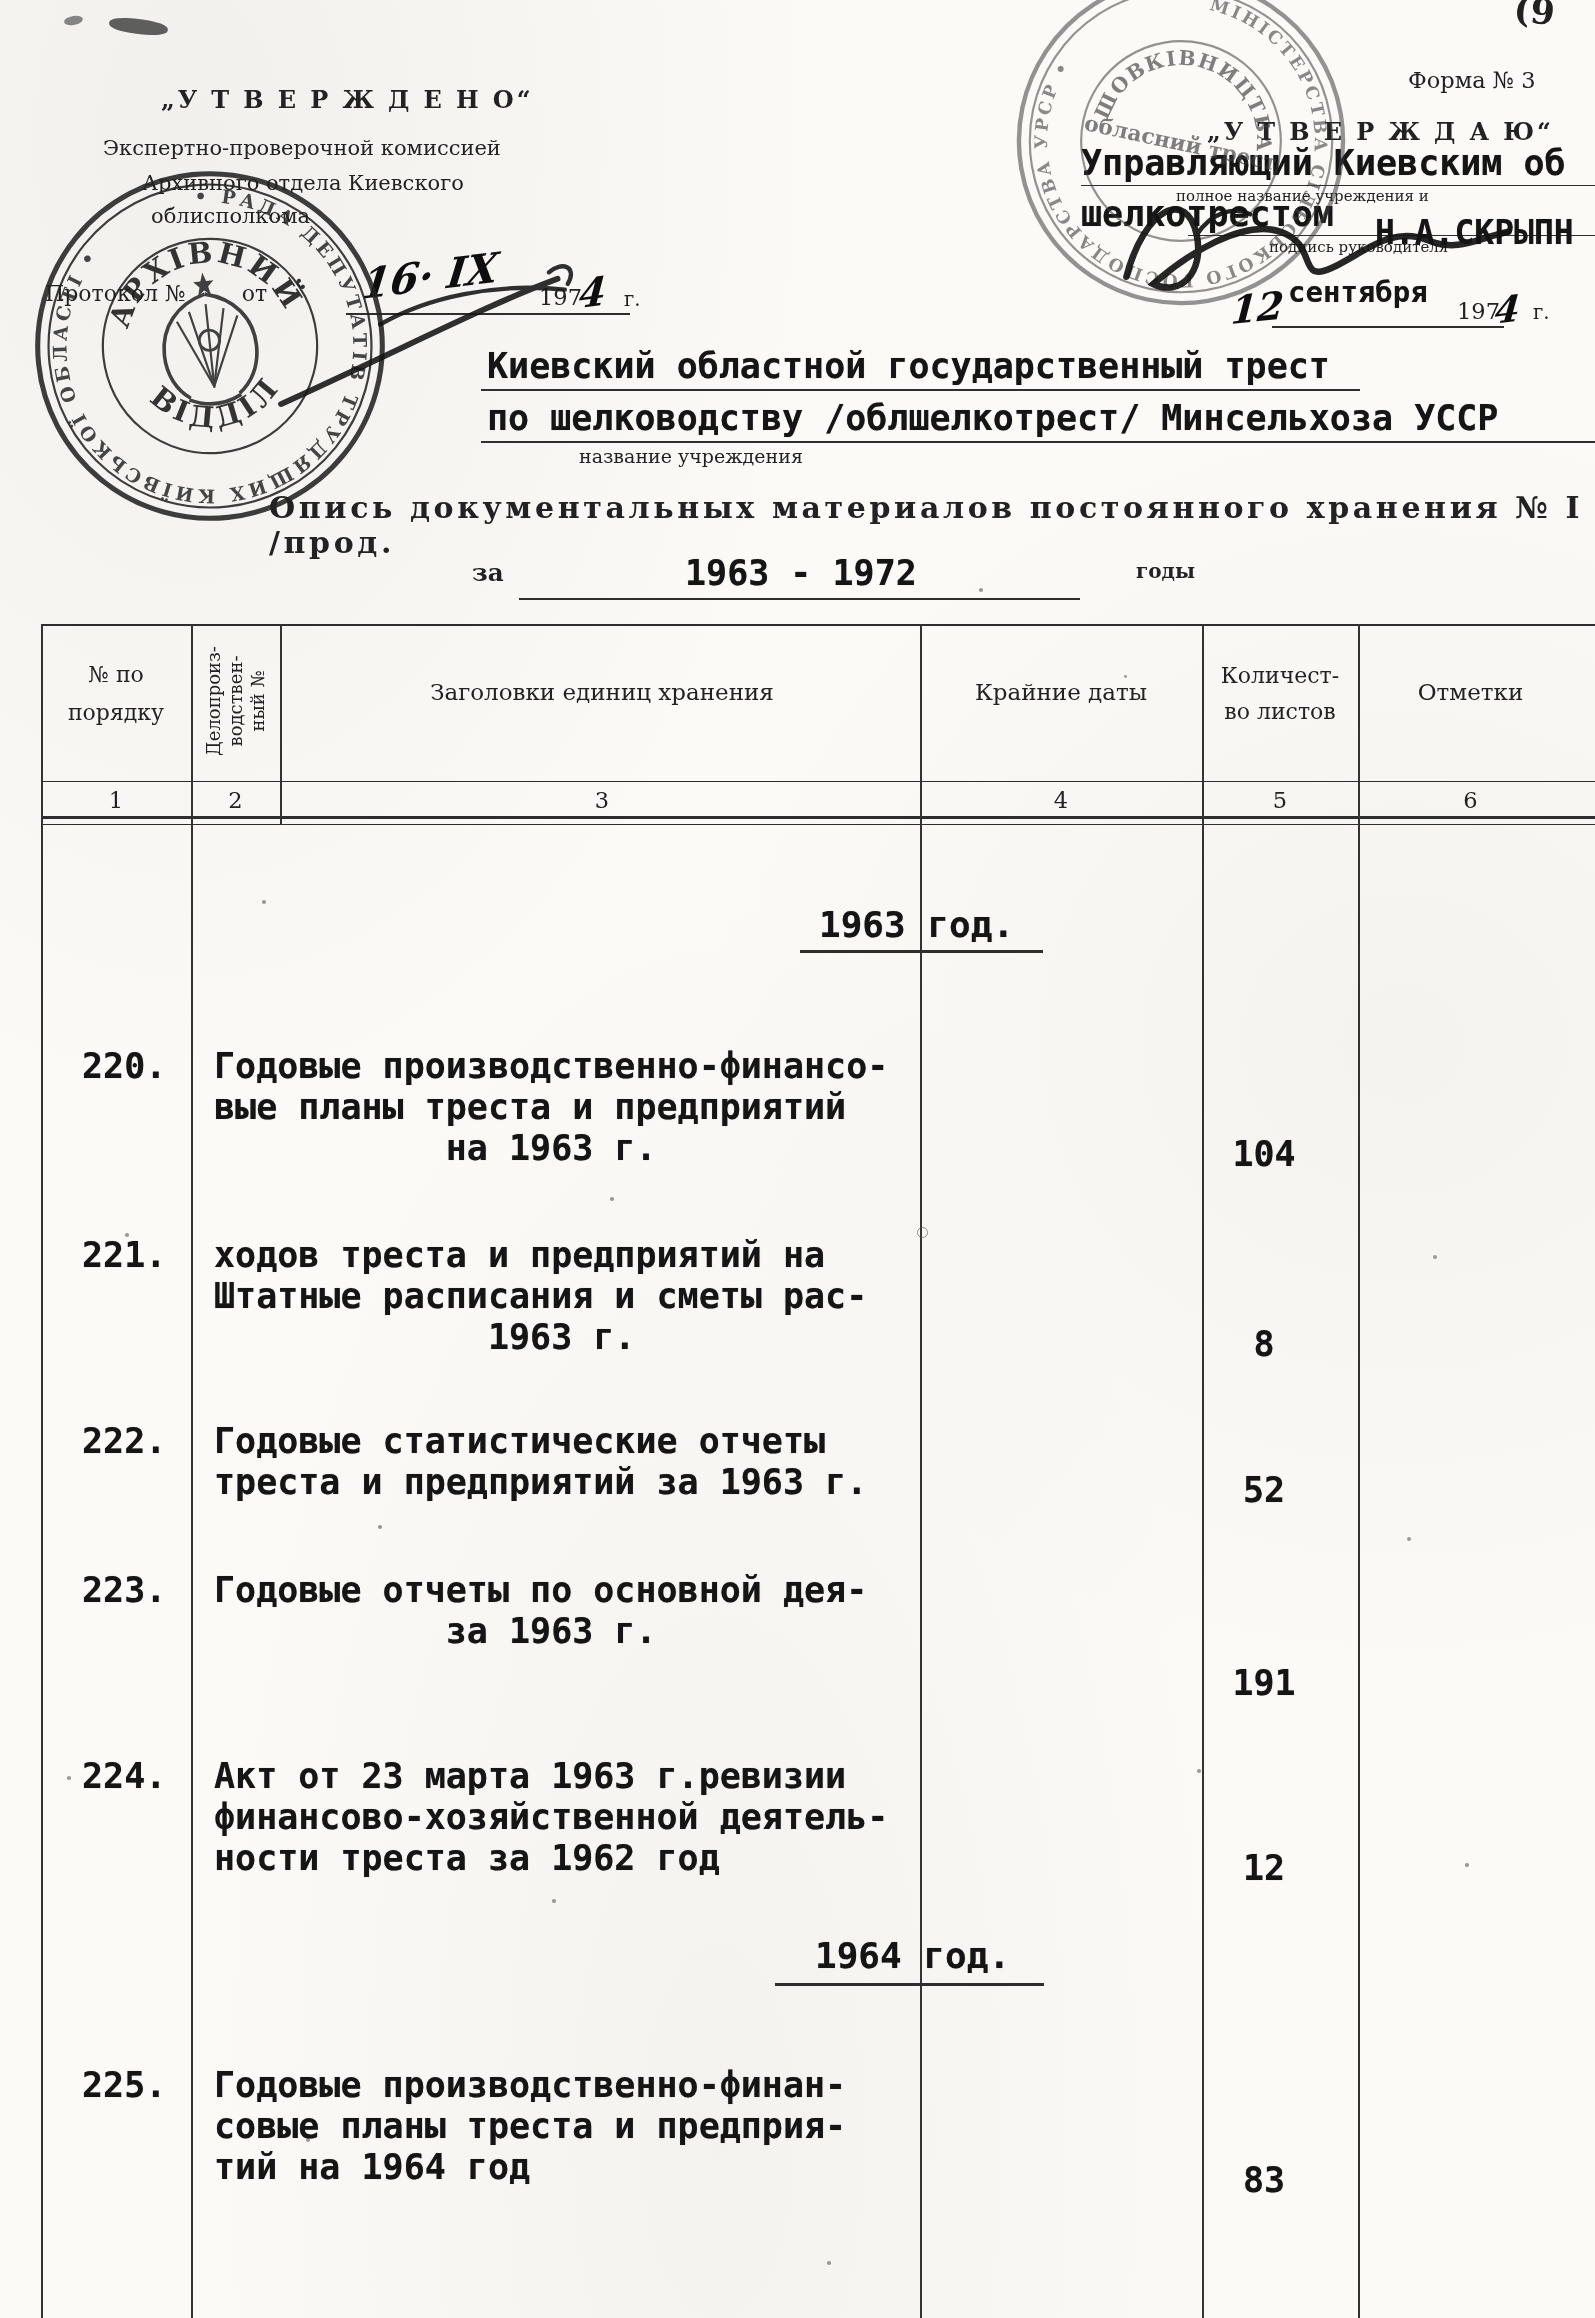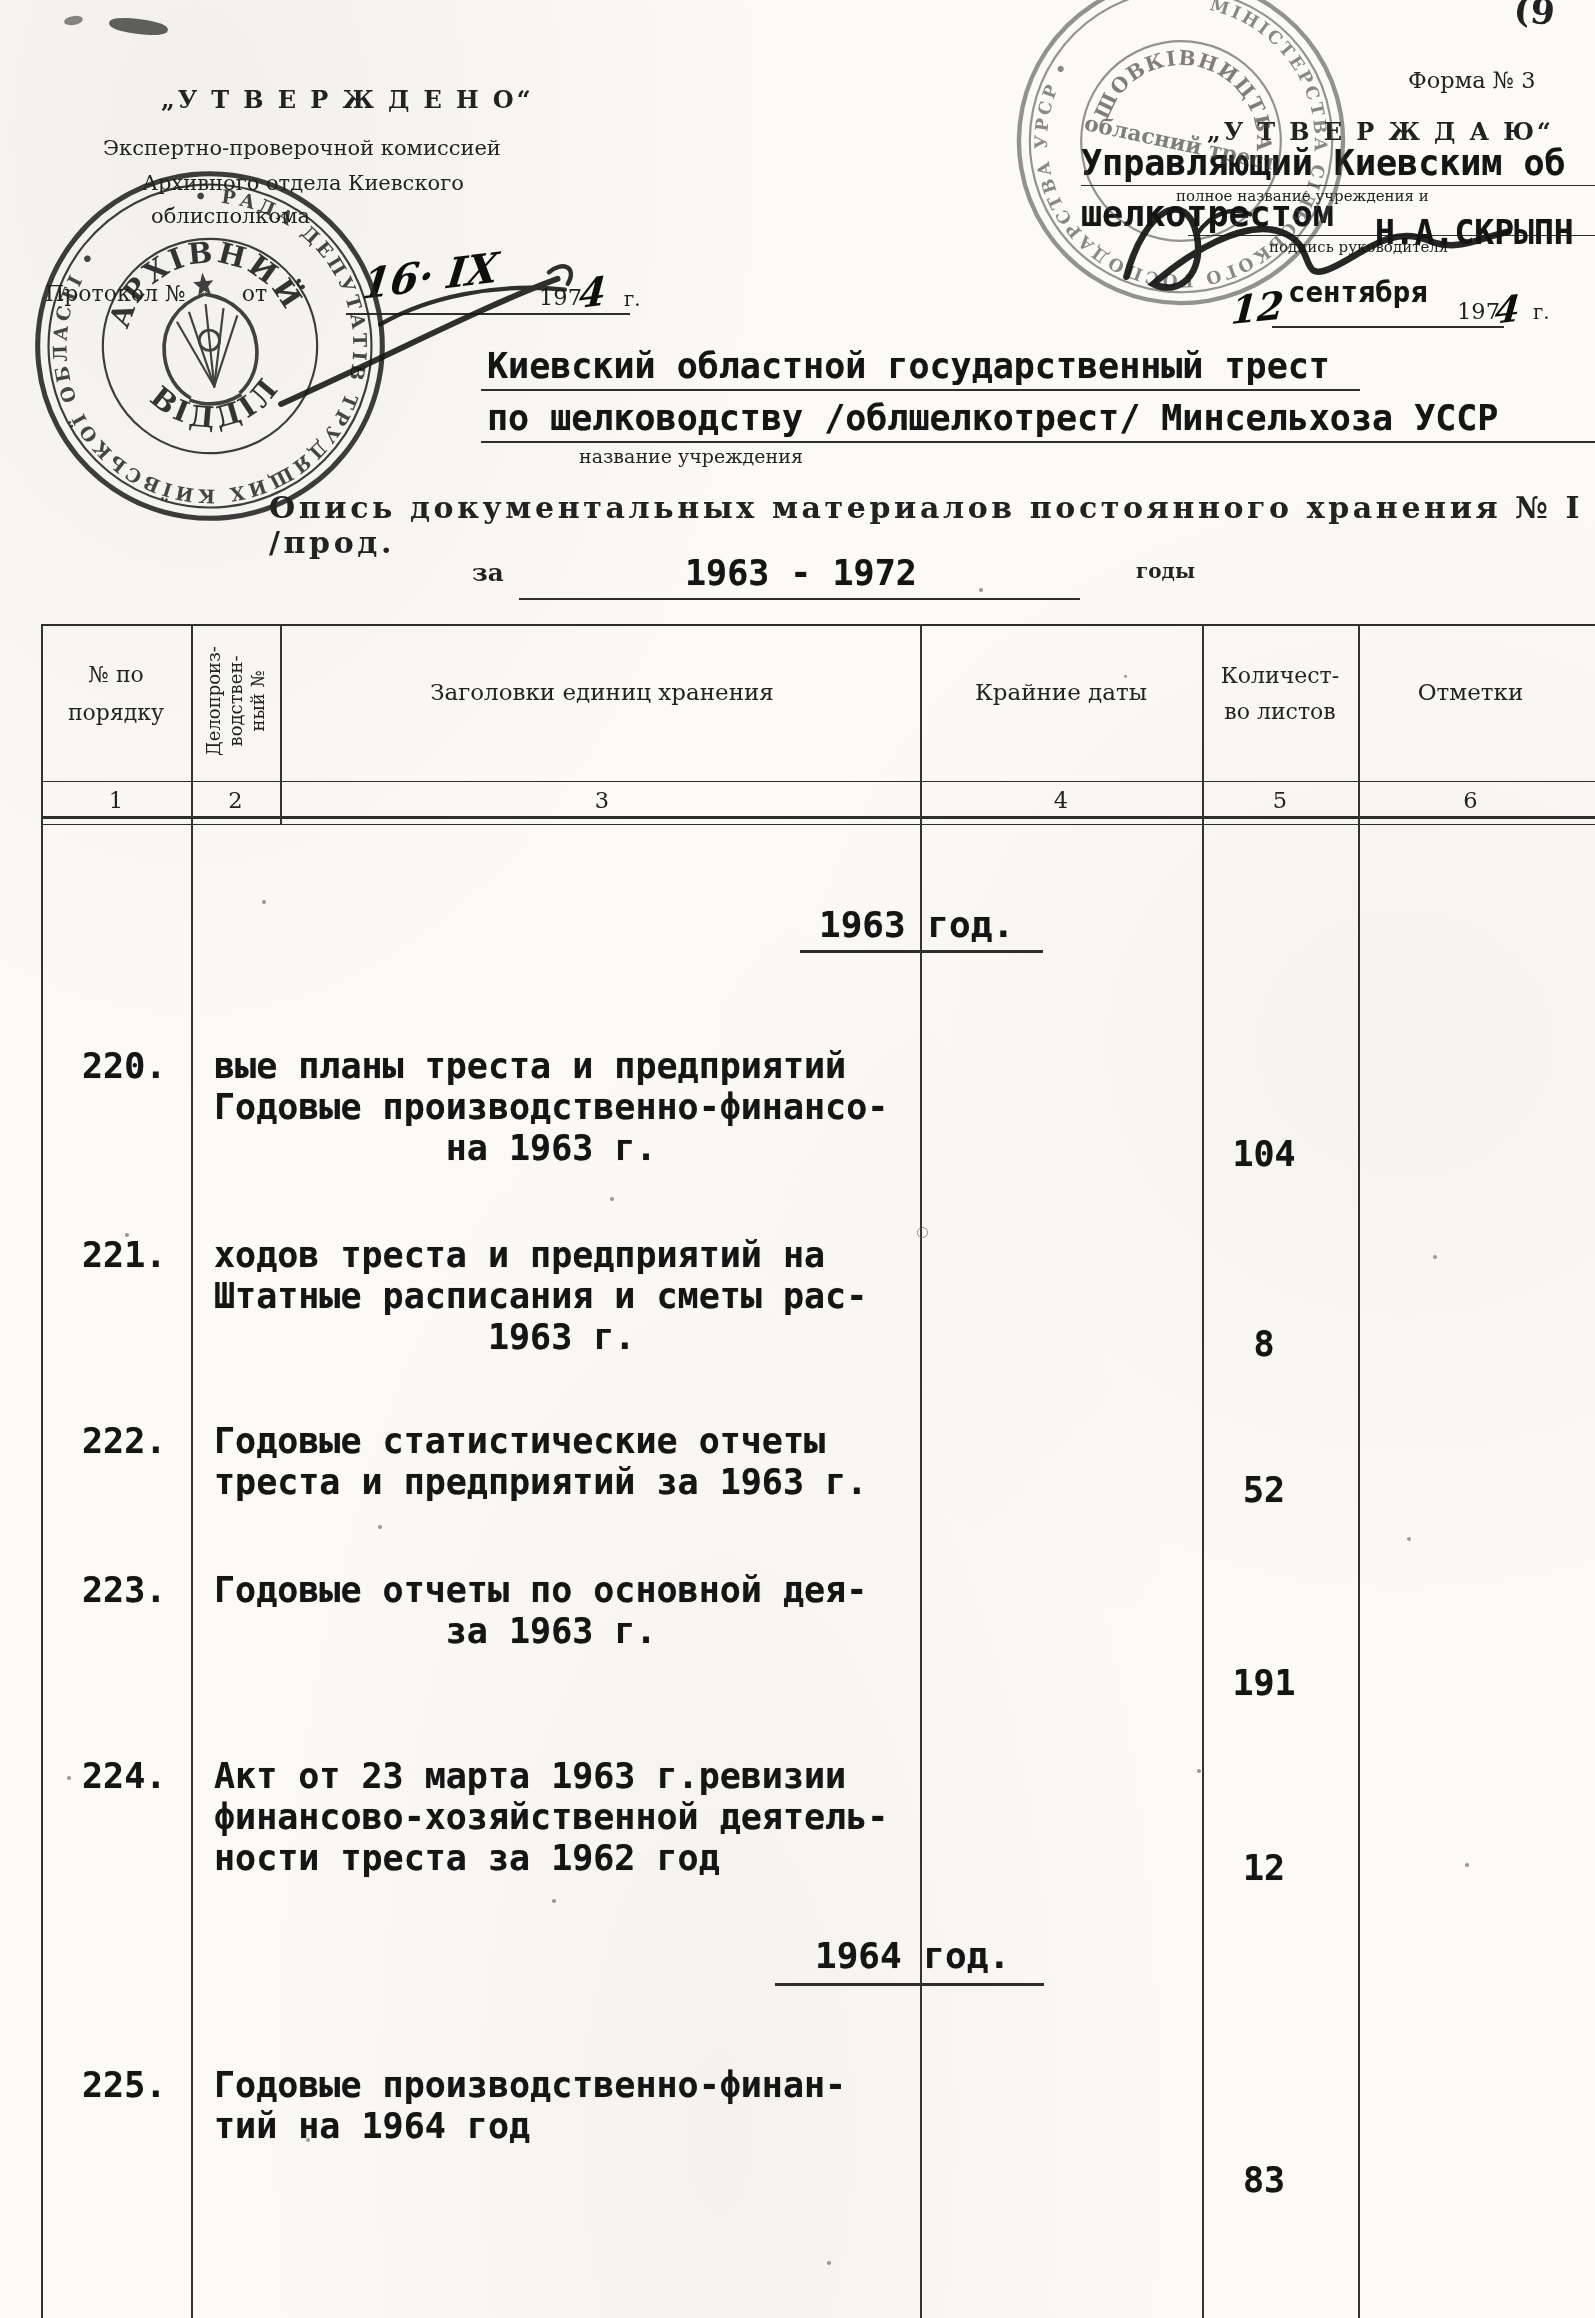--- a/index.html
+++ b/index.html
@@ -121,22 +121,22 @@
   <div class="abs print center" style="left:927px;top:787px;width:268px;font-size:22.5px;">4</div>
   <div class="abs print center" style="left:1207px;top:787px;width:146px;font-size:22.5px;">5</div>
   <div class="abs print center" style="left:1380px;top:787px;width:181px;font-size:22.5px;">6</div>
 
   <div class="abs typed" style="left:819px;top:904px;font-size:36px;">1963 год.</div>
   <div class="hline" style="left:800px;top:950px;width:243px;height:2.9px;"></div>
 
   <div class="abs" style="left:0;top:1046px;width:1595px;">
     <div class="abs typed tl" style="left:82px;top:0;">220.</div>
     <div class="abs" style="left:214px;top:0;">
+      <div class="typed tl">Годовые производственно-финансо-</div>
       <div class="typed tl">вые планы треста и предприятий</div>
-      <div class="typed tl">Годовые производственно-финансо-</div>
       <div class="typed tl">           на 1963 г.</div>
     </div>
     <div class="abs typed tl center" style="left:1206px;top:88px;width:116px;">104</div>
   </div>
 
   <div class="abs" style="left:0;top:1235px;width:1595px;">
     <div class="abs typed tl" style="left:82px;top:0;">221.</div>
     <div class="abs" style="left:214px;top:0;">
       <div class="typed tl">ходов треста и предприятий на</div>
       <div class="typed tl">Штатные расписания и сметы рас-</div>
@@ -173,20 +173,21 @@
     <div class="abs typed tl center" style="left:1206px;top:92px;width:116px;">12</div>
   </div>
 
   <div class="abs typed" style="left:815px;top:1935px;font-size:36px;">1964 год.</div>
   <div class="hline" style="left:775px;top:1983px;width:269px;height:2.9px;"></div>
 
   <div class="abs" style="left:0;top:2065px;width:1595px;">
     <div class="abs typed tl" style="left:82px;top:0;">225.</div>
     <div class="abs" style="left:214px;top:0;">
       <div class="typed tl">Годовые производственно-финан-</div>
+      <div class="typed tl">совые планы треста и предприя-</div>
       <div class="typed tl">тий на 1964 год</div>
     </div>
     <div class="abs typed tl center" style="left:1206px;top:95px;width:116px;">83</div>
   </div>
 
   <svg class="abs" style="left:29px;top:165px;transform:rotate(-6deg);" width="362" height="362" viewBox="0 0 500 500">
     <g fill="none" stroke="#232323" opacity="0.88">
       <circle cx="250" cy="250" r="238" stroke-width="7"></circle>
       <circle cx="250" cy="250" r="223" stroke-width="3"></circle>
       <circle cx="250" cy="250" r="148" stroke-width="3"></circle>

